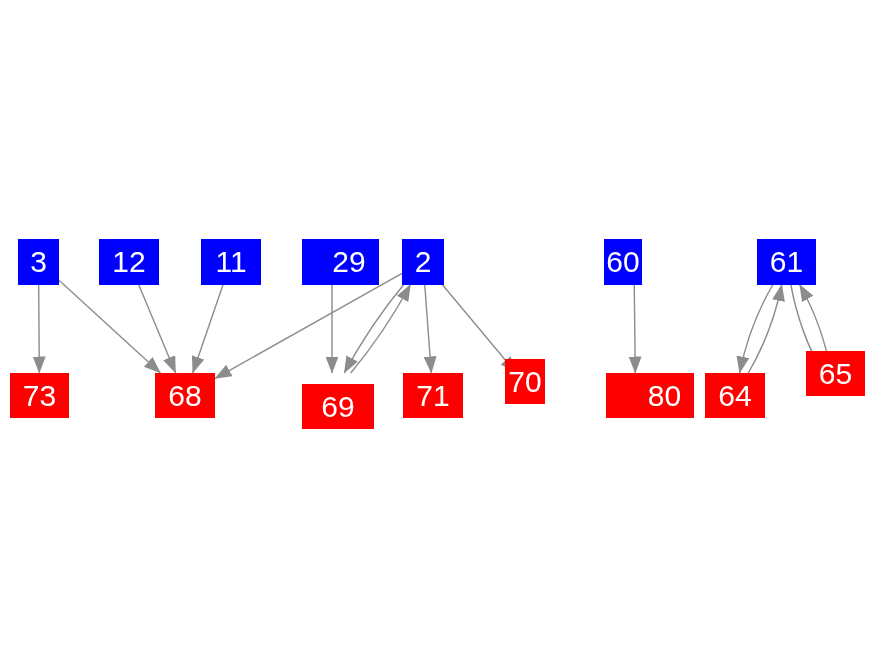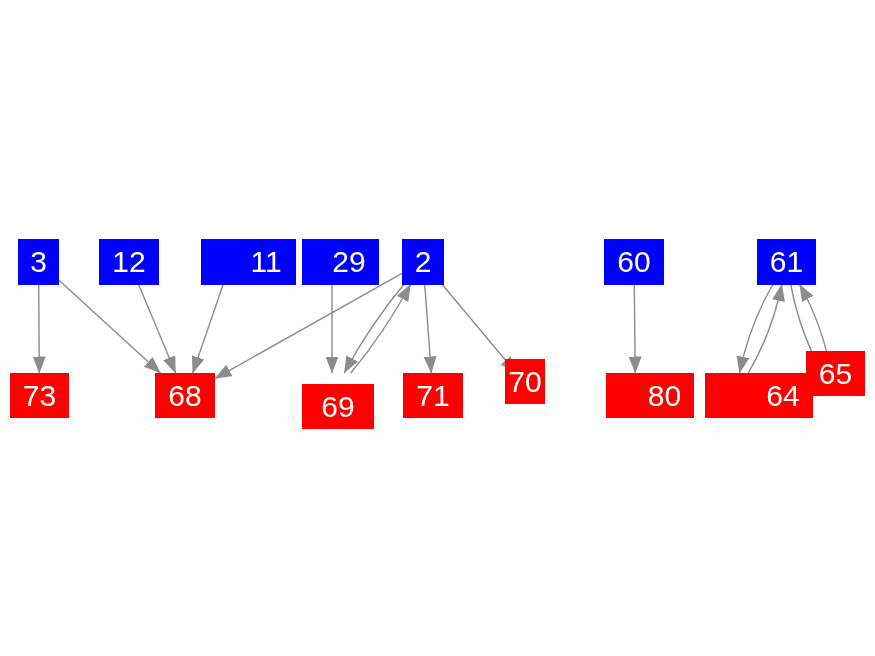--- a/index.html
+++ b/index.html
@@ -51,27 +51,27 @@
         <path d="M634.2574626865671,284.5 L635.2481343283582,373" fill="none" stroke="#8c8c8c" stroke-width="1.4" marker-end="url(#arrowhead)"></path>
         <path d="M772.9442547062015,284.5 Q749.548775869237,324.19505191989333 739.5908098367883,373" fill="none" stroke="#8c8c8c" stroke-width="1.4" marker-end="url(#arrowhead)"></path>
         <path d="M748.261055178716,373 Q771.951224130763,332.80494808010667 781.8071721668387,284.5" fill="none" stroke="#8c8c8c" stroke-width="1.4" marker-end="url(#arrowhead)"></path>
         <path d="M790.7784289990855,284.5 Q799.7298640192624,332.62116912728465 822.7003335876935,373" fill="none" stroke="#8c8c8c" stroke-width="1.4" marker-end="url(#arrowhead)"></path>
         <path d="M831.3145803269816,373 Q822.2701359807376,324.37883087271535 799.5841034436911,284.5" fill="none" stroke="#8c8c8c" stroke-width="1.4" marker-end="url(#arrowhead)"></path>
       </g>
   </svg>
   <div id="nodes-layer">
       <div class="node" style="left: 18px; top: 238.5px; width: 41px; height: 46px; background: rgb(0, 0, 255); color: rgb(255, 255, 255);">3</div>
       <div class="node" style="left: 99px; top: 238.5px; width: 60px; height: 46px; background: rgb(0, 0, 255); color: rgb(255, 255, 255); text-align: center;">12</div>
-      <div class="node" style="left: 201px; top: 238.5px; width: 60px; height: 46px; background: rgb(0, 0, 255); color: rgb(255, 255, 255); padding-left: 35px;">11</div>
+      <div class="node" style="left: 201px; top: 238.5px; width: 60px; height: 46px; background: rgb(0, 0, 255); color: rgb(255, 255, 255);">11</div>
       <div class="node" style="left: 302px; top: 238.5px; width: 60px; height: 46px; background: rgb(0, 0, 255); color: rgb(255, 255, 255); padding-left: 17px;">29</div>
       <div class="node" style="left: 402px; top: 238.5px; width: 42px; height: 46px; background: rgb(0, 0, 255); color: rgb(255, 255, 255);">2</div>
-      <div class="node" style="left: 604px; top: 238.5px; width: 60px; height: 46px; background: rgb(0, 0, 255); color: rgb(255, 255, 255);">60</div>
+      <div class="node" style="left: 604px; top: 238.5px; width: 38px; height: 46px; background: rgb(0, 0, 255); color: rgb(255, 255, 255);">60</div>
       <div class="node" style="left: 757px; top: 238.5px; width: 59px; height: 46px; background: rgb(0, 0, 255); color: rgb(255, 255, 255);">61</div>
       <div class="node" style="left: 10px; top: 373px; width: 59px; height: 45px; background: rgb(255, 0, 0); color: rgb(255, 255, 255);">73</div>
       <div class="node" style="left: 155px; top: 373px; width: 60px; height: 45px; background: rgb(255, 0, 0); color: rgb(255, 255, 255);">68</div>
       <div class="node" style="left: 302px; top: 384px; width: 72px; height: 45px; background: rgb(255, 0, 0); color: rgb(255, 255, 255);">69</div>
       <div class="node" style="left: 403px; top: 373px; width: 60px; height: 45px; background: rgb(255, 0, 0); color: rgb(255, 255, 255);">71</div>
       <div class="node" style="left: 505px; top: 359px; width: 40px; height: 45px; background: rgb(255, 0, 0); color: rgb(255, 255, 255);">70</div>
       <div class="node" style="left: 606px; top: 373px; width: 59px; height: 45px; background: rgb(255, 0, 0); color: rgb(255, 255, 255); padding-left: 29px;">80</div>
-      <div class="node" style="left: 705px; top: 373px; width: 60px; height: 45px; background: rgb(255, 0, 0); color: rgb(255, 255, 255); padding-left: 48px;">64</div>
+      <div class="node" style="left: 705px; top: 373px; width: 60px; height: 45px; background: rgb(255, 0, 0); color: rgb(255, 255, 255);">64</div>
       <div class="node" style="left: 806px; top: 351px; width: 59px; height: 45px; background: rgb(255, 0, 0); color: rgb(255, 255, 255);">65</div>
     </div>
 </div>
 
 </body></html>

